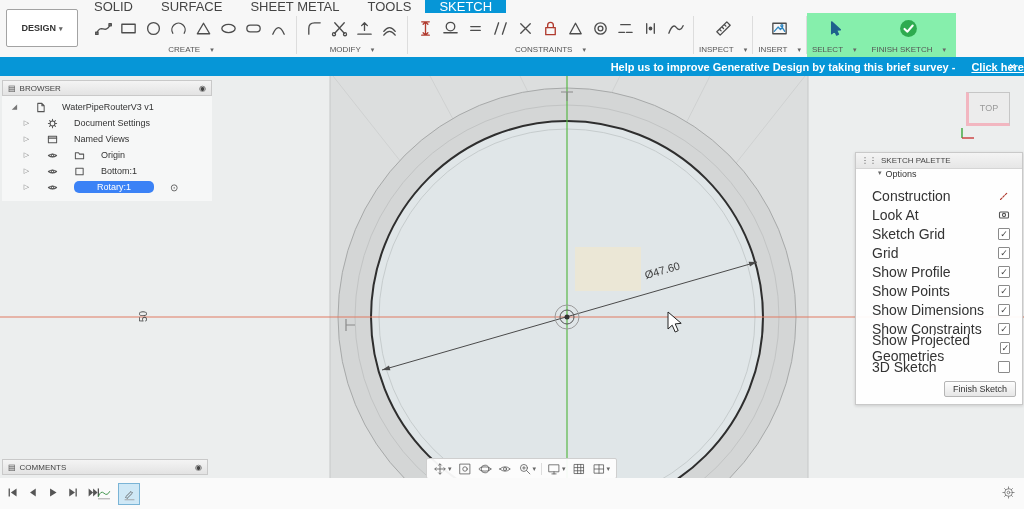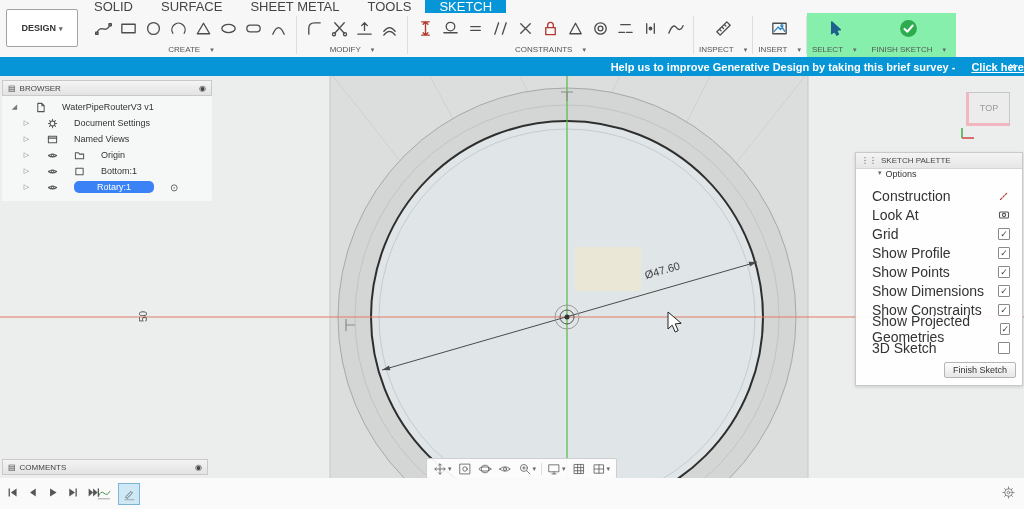--- a/index.html
+++ b/index.html
@@ -477,20 +477,24 @@
         </svg>
     </div>
     <div class="prow">
       <span>Look At</span>
       <svg class="mini" width="12" height="12" viewBox="0 0 12 12">
           <rect x="1.5" y="3" width="9" height="6" rx="1"></rect>
           <circle cx="6" cy="6" r="1.6"></circle>
         </svg>
     </div>
     <div class="prow">
+      <span>Sketch Grid</span>
+      <span class="cb on"></span>
+    </div>
+    <div class="prow">
       <span>Grid</span>
       <span class="cb on"></span>
     </div>
     <div class="prow">
       <span>Show Profile</span>
       <span class="cb on"></span>
     </div>
     <div class="prow">
       <span>Show Points</span>
       <span class="cb on"></span>

